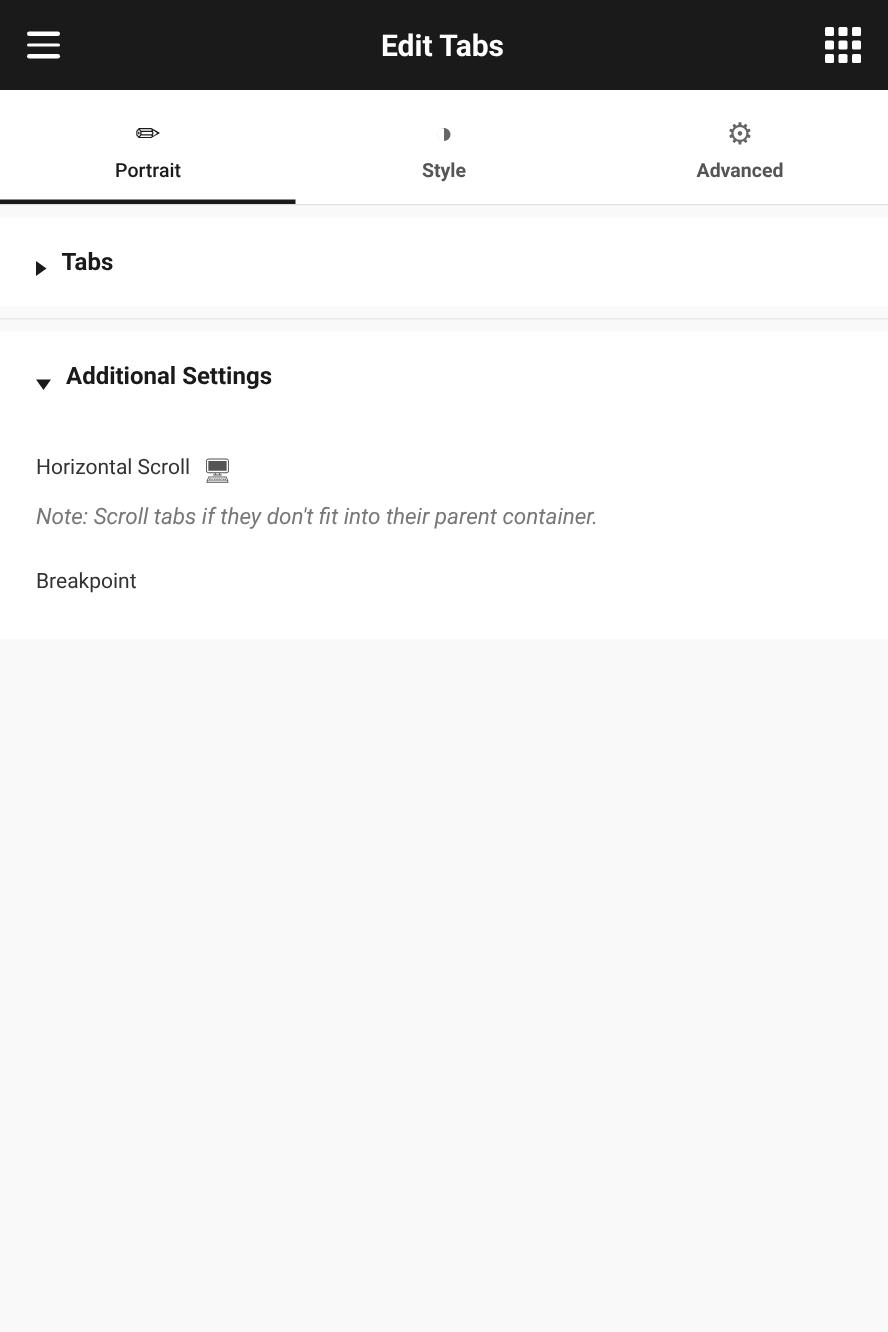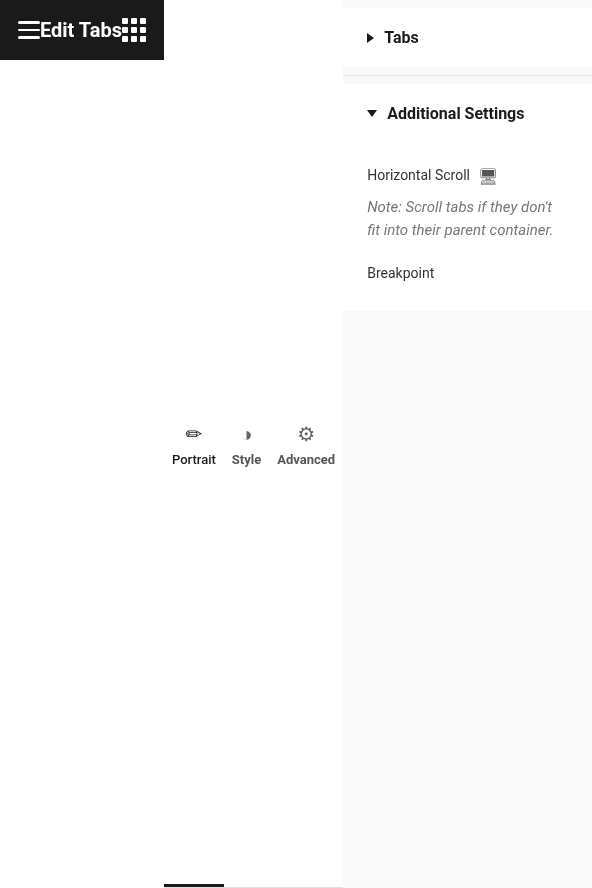--- a/index.html
+++ b/index.html
@@ -14,20 +14,21 @@
       display: flex;
       justify-content: center;
       align-items: flex-start;
     }
 
     .panel {
       width: 592px;
       min-height: 888px;
       background: #ffffff;
       display: flex;
+      flex-direction: column;
     }
 
     
     .header {
       background: #1a1a1a;
       color: #ffffff;
       display: flex;
       align-items: center;
       justify-content: space-between;
       padding: 0 18px;
@@ -130,21 +131,21 @@
     }
 
     
     .section {
       background: #ffffff;
       margin-bottom: 8px;
     }
 
     .section-header {
       display: flex;
-      align-items: center;
+      align-items: flex-end;
       gap: 10px;
       padding: 20px 24px;
       cursor: pointer;
       user-select: none;
     }
 
     .chevron {
       display: inline-block;
       width: 0;
       height: 0;

